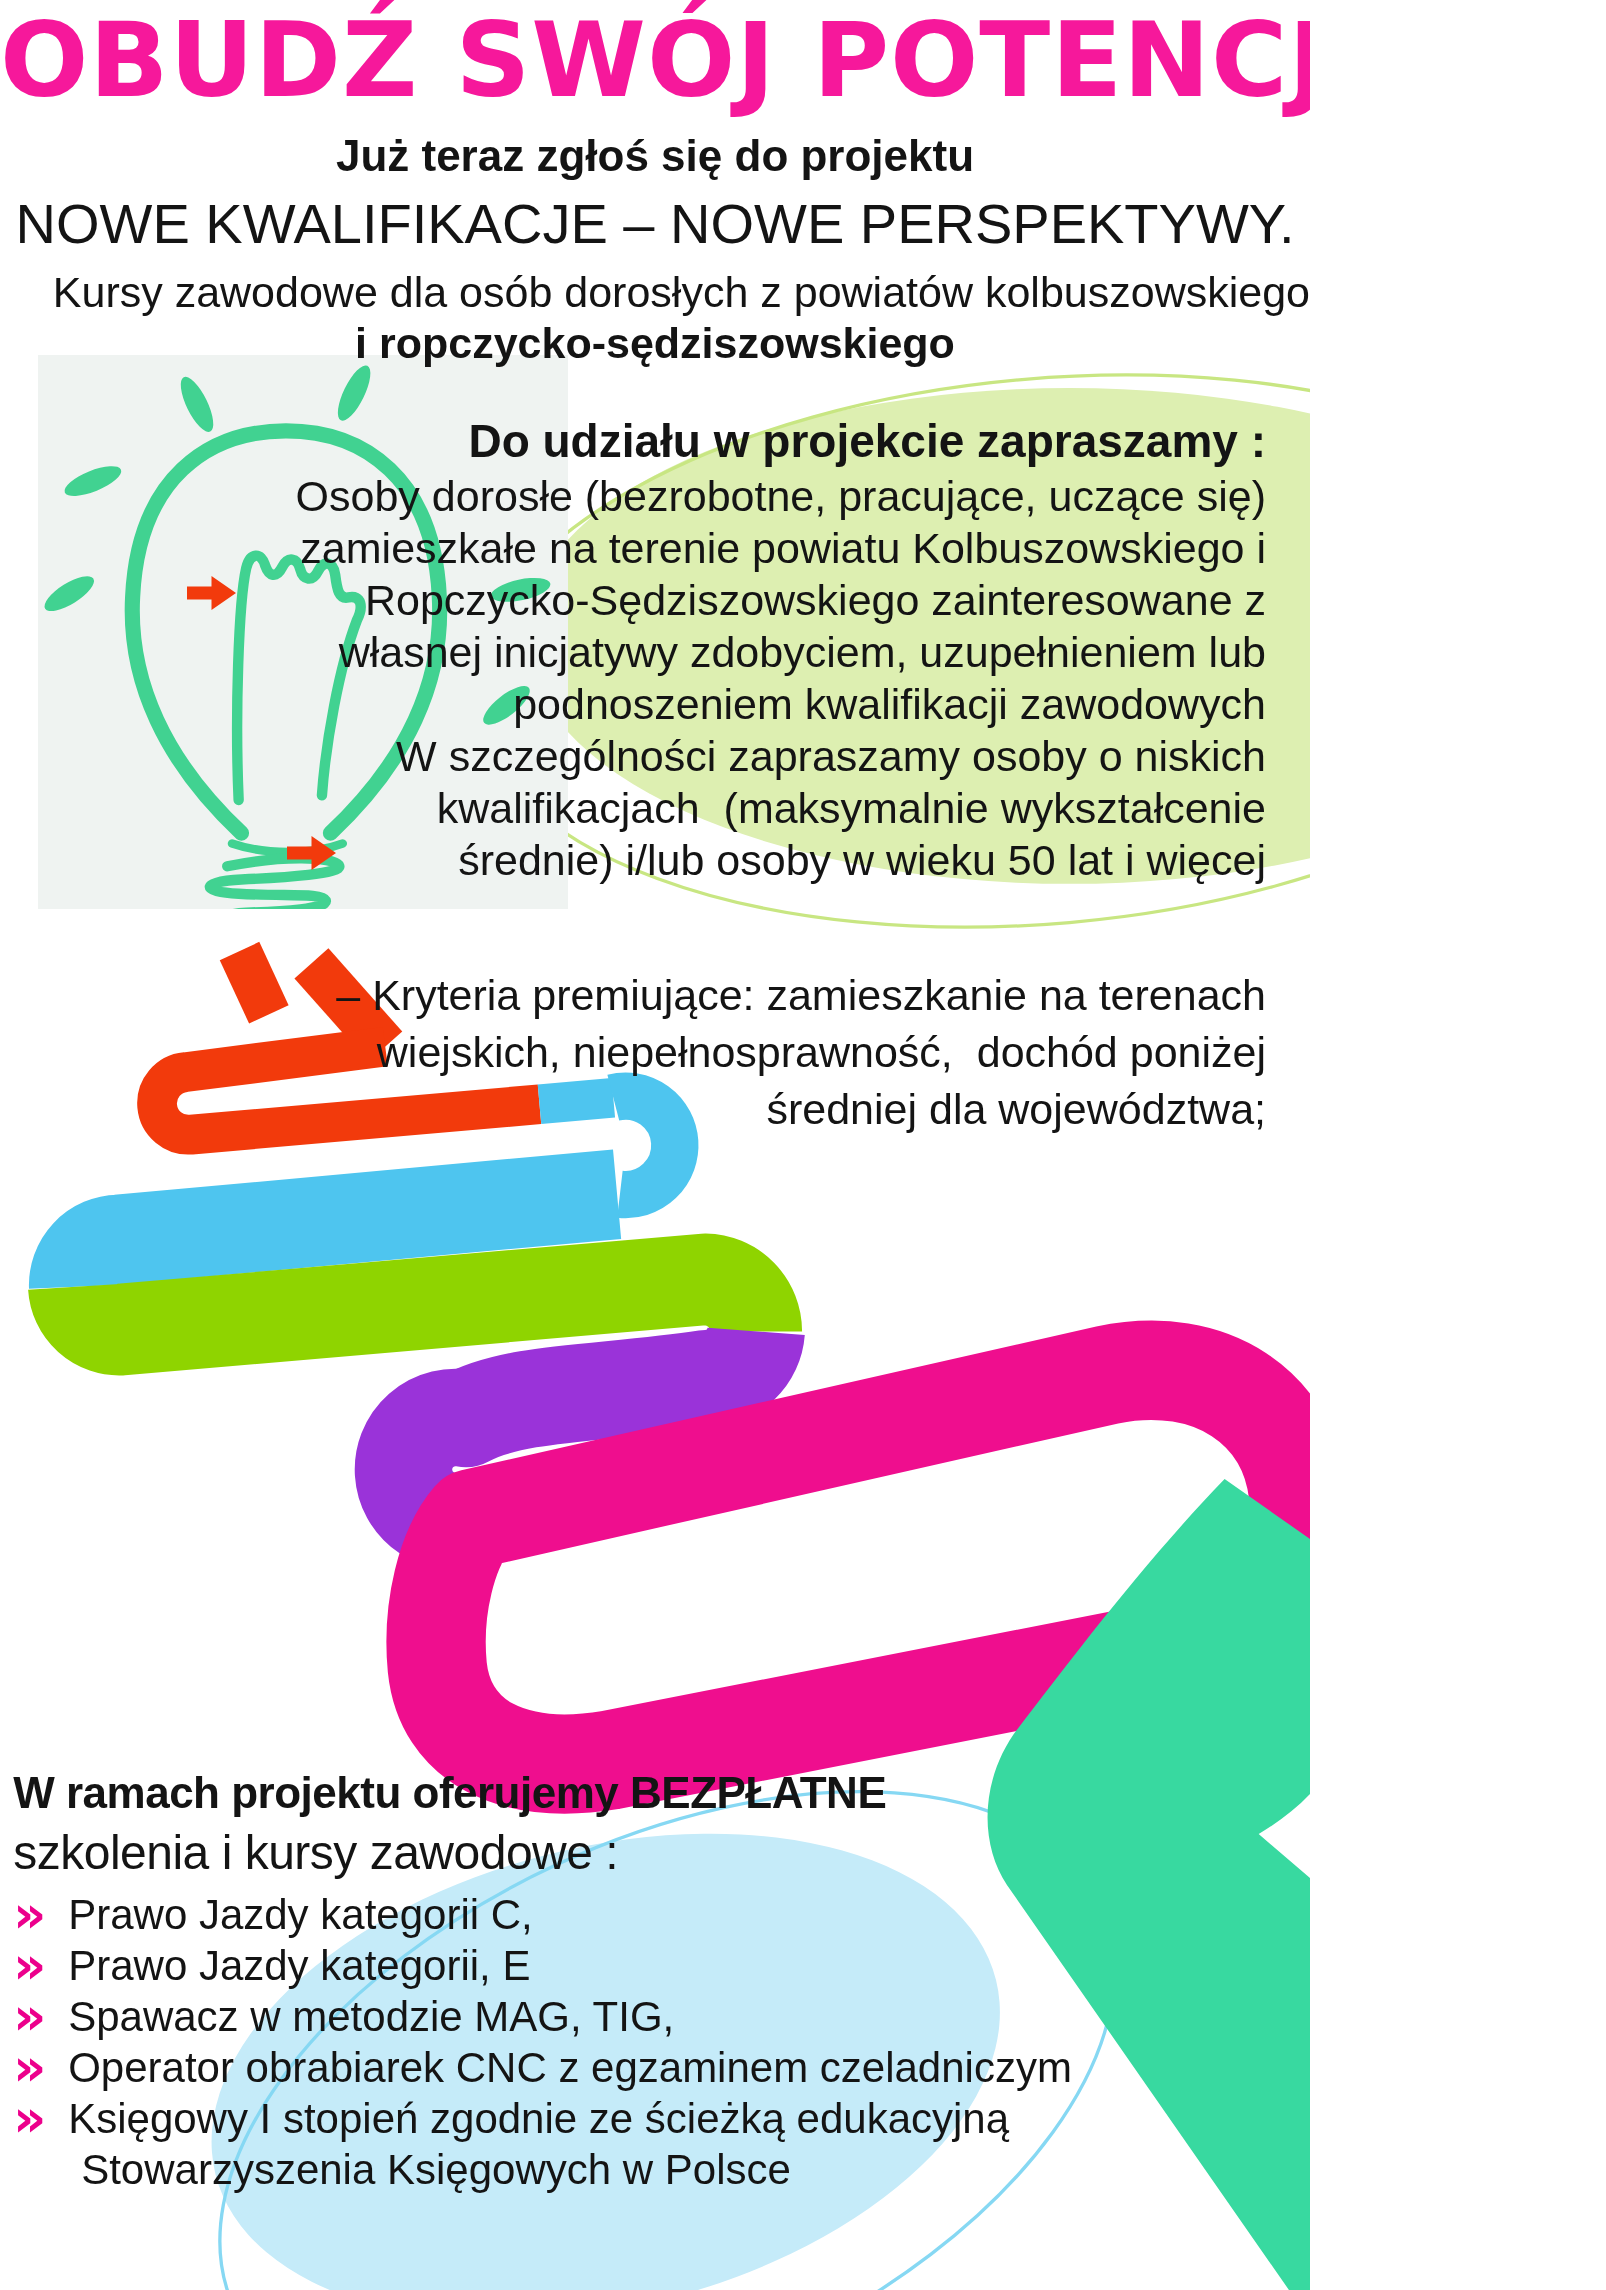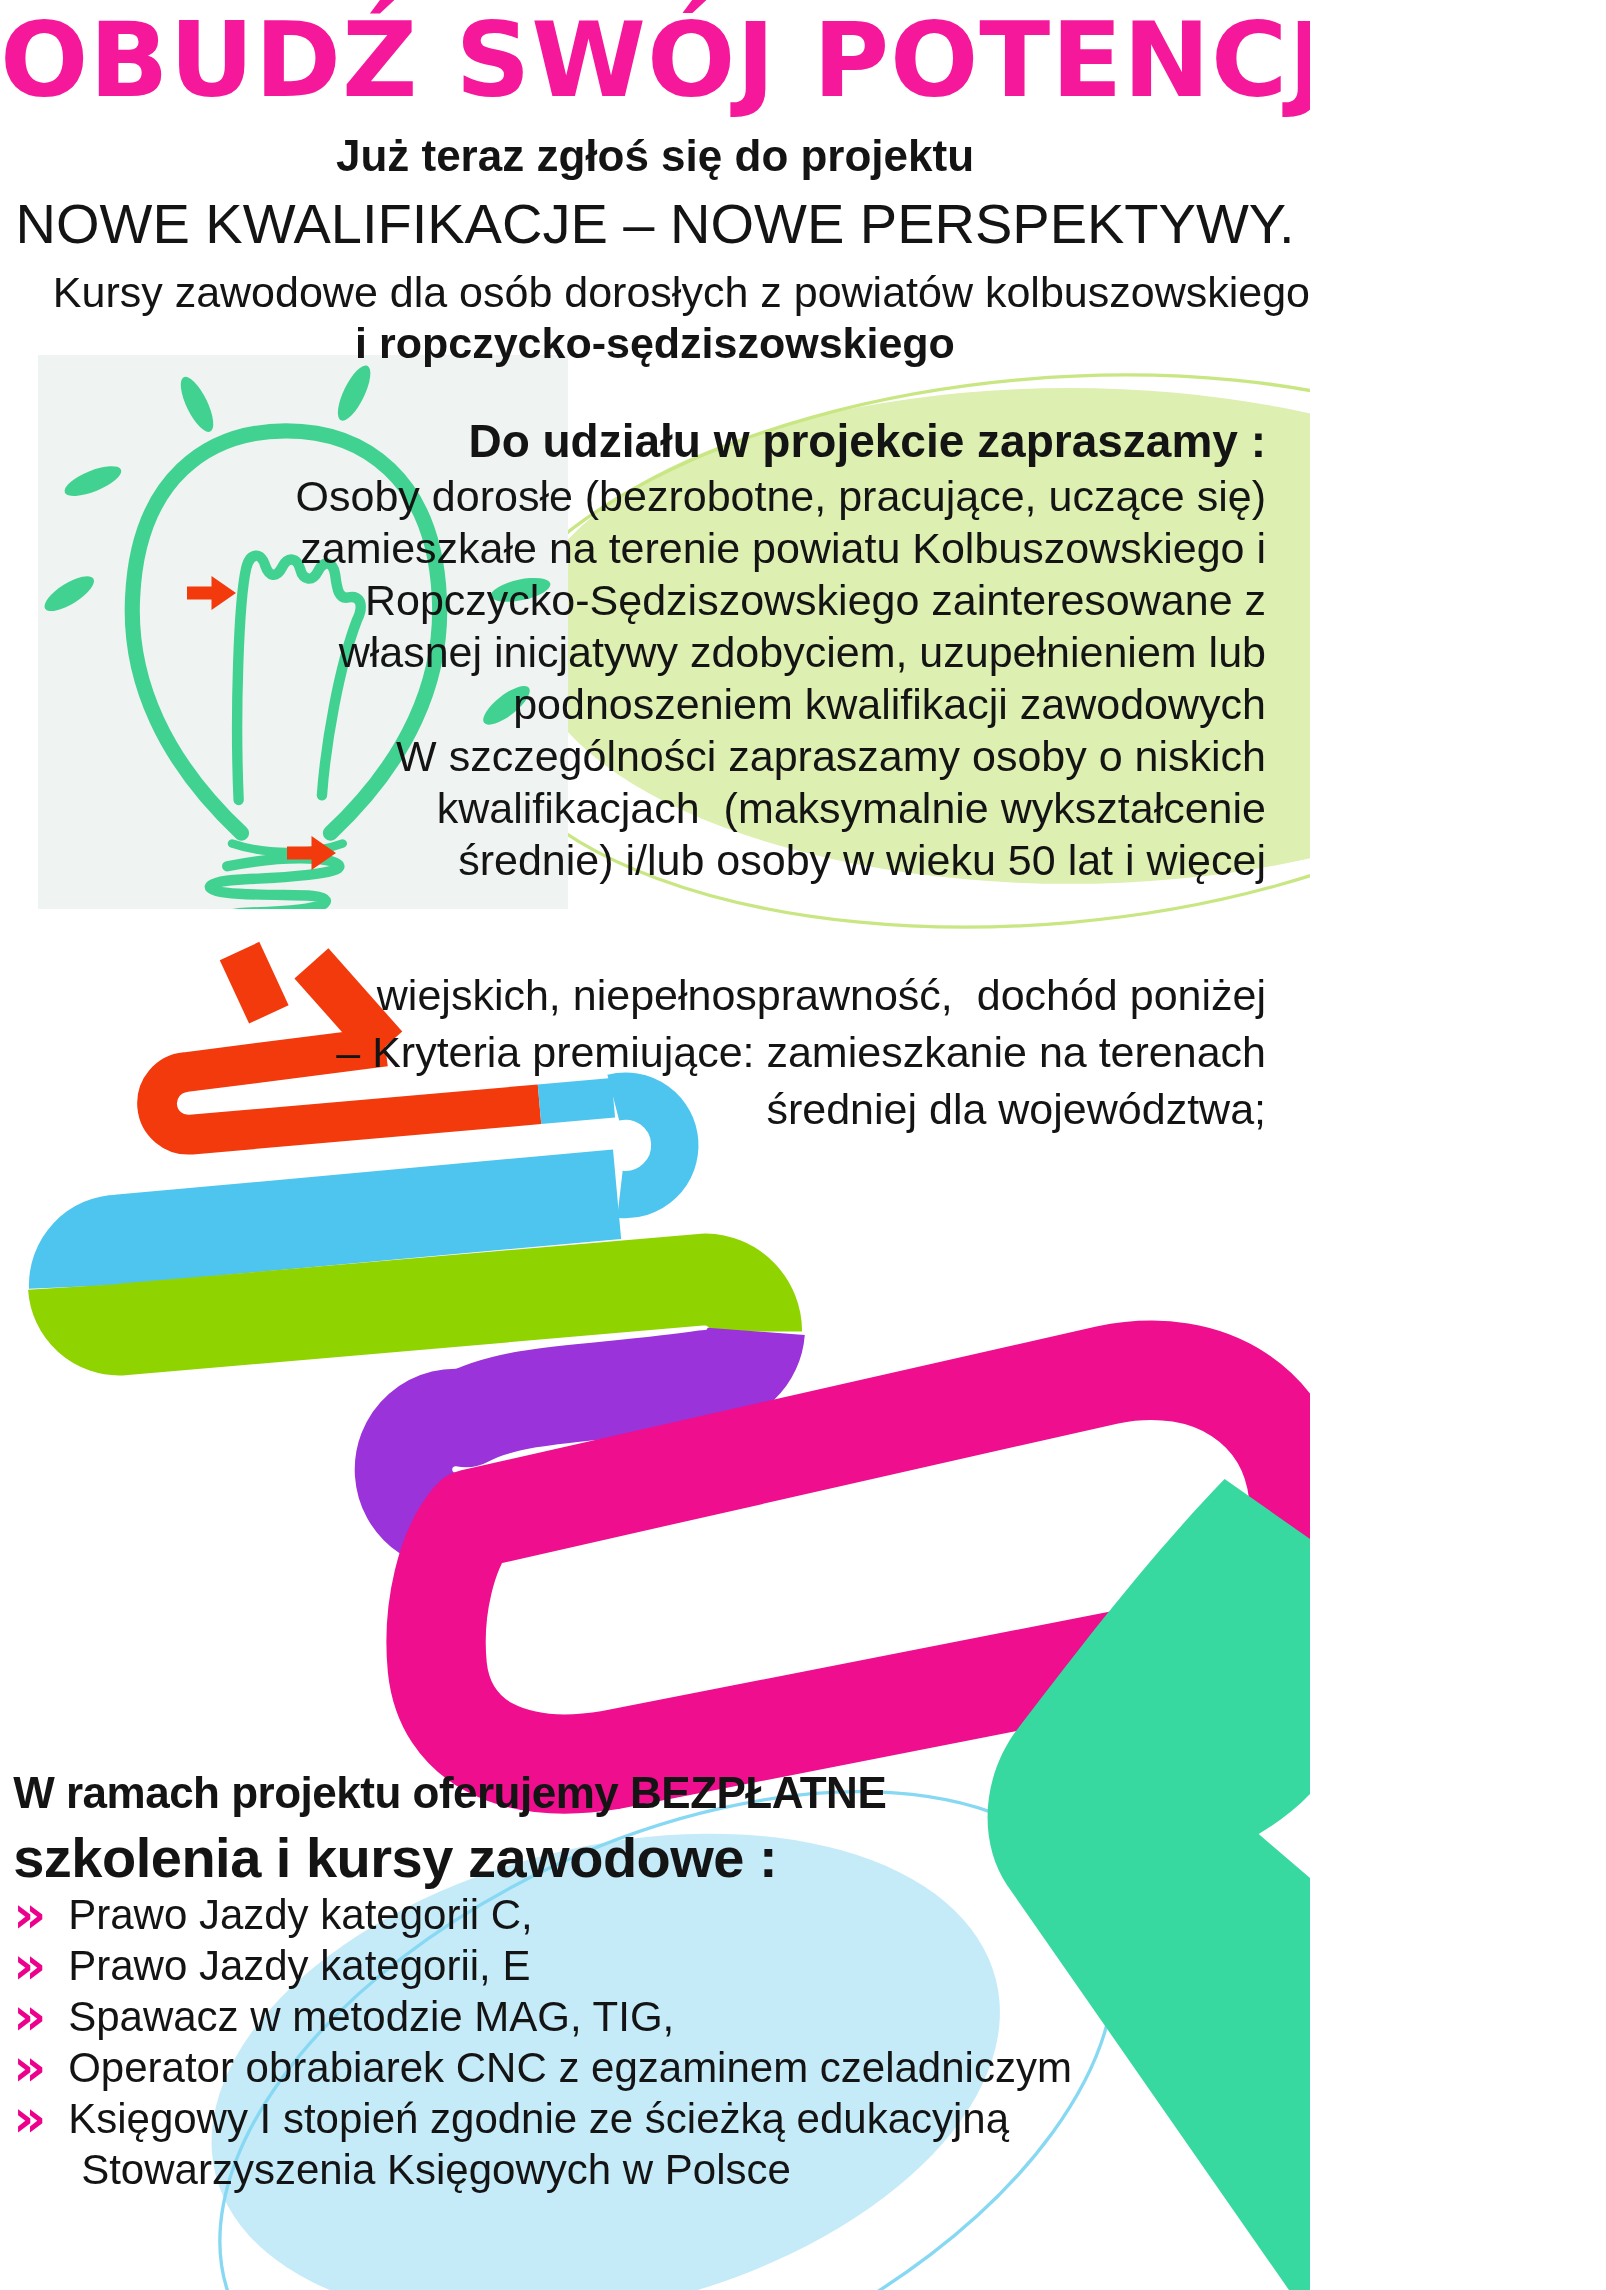--- a/index.html
+++ b/index.html
@@ -26,21 +26,21 @@
   .photo{top:355px;left:38px;width:530px;height:554px;background:var(--c-photo_bg);}
   
   .invite-head{top:414px;right:44px;font-weight:bold;font-size:46px;white-space:pre;}
   .invite-lines{top:470px;right:44px;text-align:right;font-size:43px;line-height:52px;}
   .invite-lines .ln{white-space:pre;display:flex;justify-content:flex-end;height:52px;}
   .criteria{top:967px;right:44px;text-align:right;font-size:43px;line-height:57px;}
   .criteria .ln{white-space:pre;height:57px;}
   .arrow-ic{display:inline-block;margin-right:13.2px;}
   
   .offer-h1{top:1768px;left:13.2px;font-weight:bold;font-size:44px;letter-spacing:-0.5px;white-space:pre;}
-  .offer-h2{top:1825px;left:13.2px;font-weight:bold;font-size:56px;letter-spacing:-0.5px;white-space:pre;}
+  .offer-h2{top:1825px;left:13.2px;font-weight:normal;font-size:48px;letter-spacing:-0.5px;white-space:pre;}
   .offer-list{top:1889px;left:13.2px;font-size:42px;}
   .offer-list .li{display:flex;align-items:center;height:51px;white-space:pre;}
   .offer-list .bullet{
     width:55px;color:var(--c-bullet);font-weight:bold;font-size:51px;
     font-family:"DejaVu Sans",sans-serif;letter-spacing:-5.7px;line-height:51px;
   }
   .offer-list .cont{margin-left:68px;height:51px;line-height:51px;white-space:pre;}
   .layer{top:0;left:0;width:1607px;height:2290px;}
   .txt{z-index:30;}
 </style>
@@ -122,22 +122,22 @@
             <path d="M0 13 L26 13 L26 2 L52 20 L26 38 L26 27 L0 27 Z" fill="var(--c-arrow)"></path>
           </svg>
       </span>
       <span>W szczególności zapraszamy osoby o niskich</span>
     </div>
     <div class="ln"><span>kwalifikacjach  (maksymalnie wykształcenie</span></div>
     <div class="ln"><span>średnie) i/lub osoby w wieku 50 lat i więcej</span></div>
   </div>
 
   <div class="abs criteria txt">
+    <div class="ln">– Kryteria premiujące: zamieszkanie na terenach</div>
     <div class="ln">wiejskich, niepełnosprawność,  dochód poniżej</div>
-    <div class="ln">– Kryteria premiujące: zamieszkanie na terenach</div>
     <div class="ln">średniej dla województwa;</div>
   </div>
 
   <div class="abs offer-h1 txt">W ramach projektu oferujemy BEZPŁATNE</div>
   <div class="abs offer-h2 txt">szkolenia i kursy zawodowe :</div>
 
   <div class="abs offer-list txt">
     <div class="li">
       <span class="bullet">»</span>
       <span>Prawo Jazdy kategorii C,</span>

